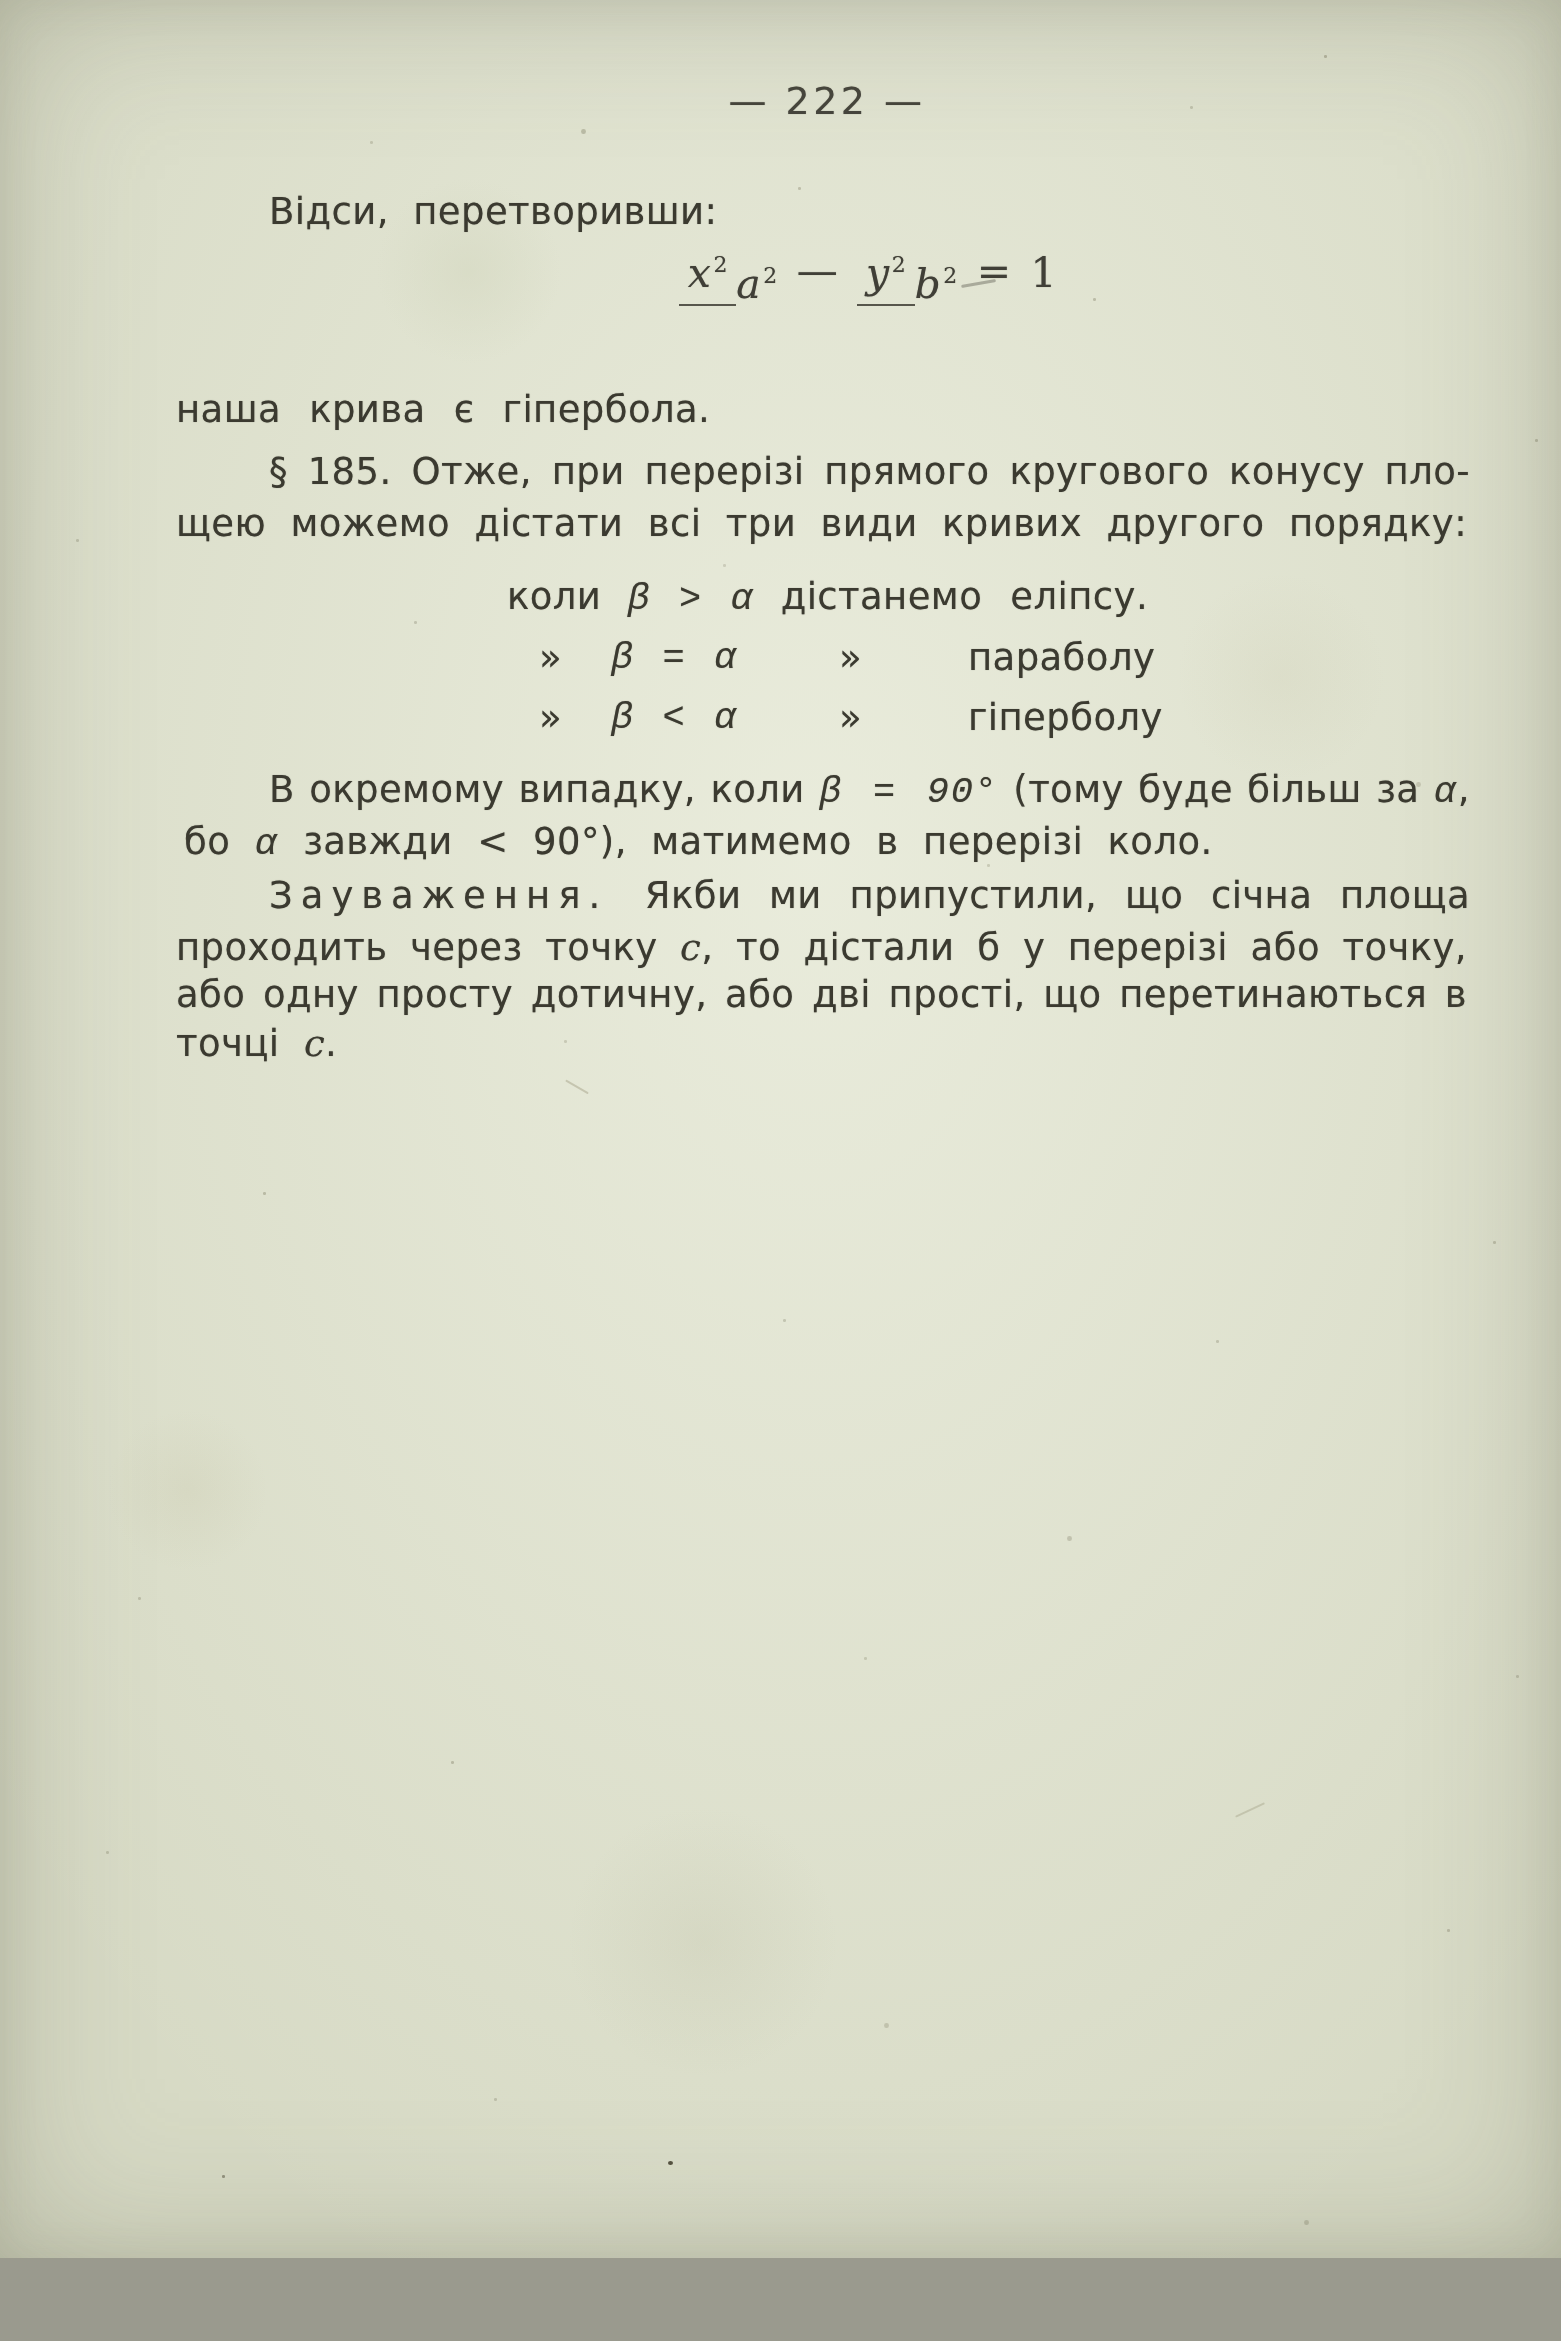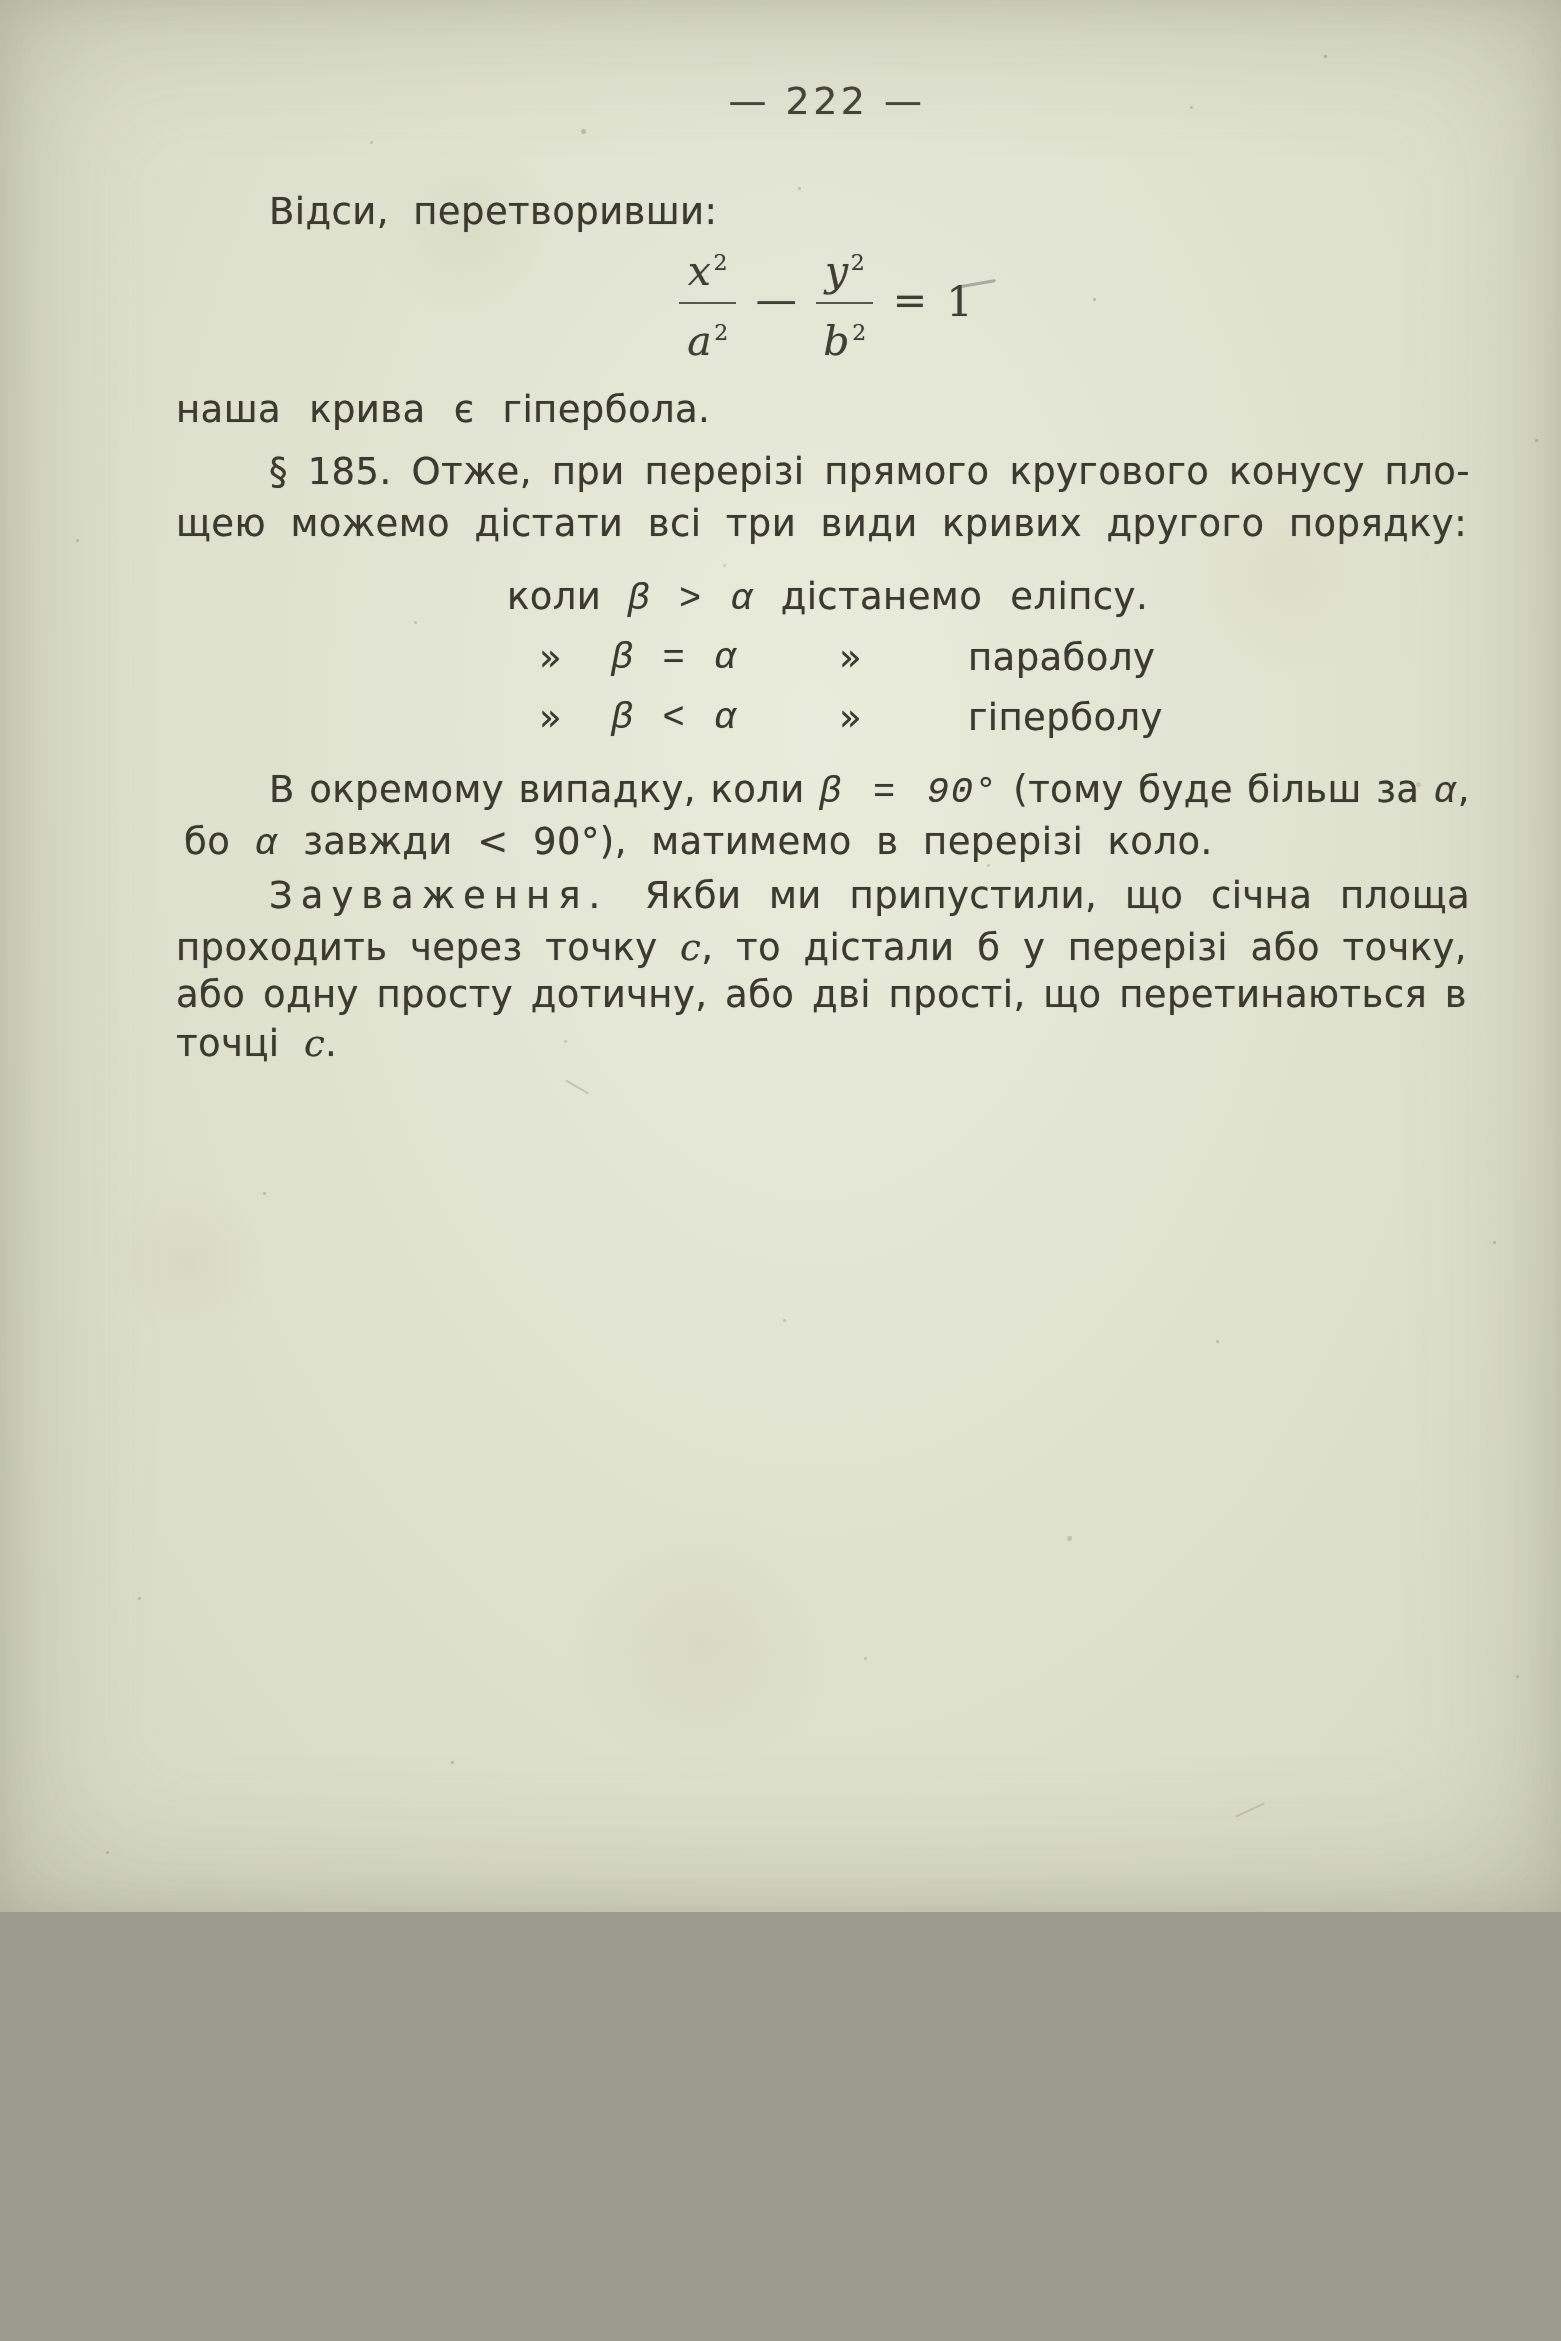--- a/index.html
+++ b/index.html
@@ -1,17 +1,17 @@
 <!DOCTYPE html>
 <html style="font-size:14px"><head>
 <meta charset="utf-8">
 <style>
   html, body { margin:0; padding:0; background:#9a9a8e; }
   .page {
-    position:relative; width:1562px; height:1912px; overflow:hidden;
+    position:relative; width:1562px; height:2258px; overflow:hidden;
     background-color:#d7dac5;
     background-image:
       radial-gradient(circle 115px at 12% 66%, rgba(168,160,120,0.10), rgba(168,160,120,0) 70%),
       radial-gradient(circle 150px at 82% 30%, rgba(168,160,120,0.08), rgba(168,160,120,0) 70%),
       radial-gradient(circle 194px at 45% 86%, rgba(150,148,115,0.10), rgba(150,148,115,0) 70%),
       radial-gradient(circle 132px at 30% 12%, rgba(210,214,190,0.5), rgba(210,214,190,0) 70%),
       radial-gradient(ellipse 1322px 2027px at 52% 38%, rgba(248,250,238,0.55), rgba(248,250,238,0) 78%);
     font-family:"DejaVu Sans", sans-serif;
     color:#3b3a30;
   }
@@ -34,21 +34,21 @@
     position:absolute; top:79px; left:0; width:100%; box-sizing:border-box; padding-left:92px;
     text-align:center; font-size:38px; letter-spacing:3.5px; color:#46453c;
     text-shadow:0 0 0.9px rgba(55,54,45,0.5);
   }
   .formula {
     position:absolute; left:679px; top:247px;
     display:flex; align-items:center; gap:19.4px;
     font-family:"DejaVu Serif", serif; font-size:41px; color:#403f37;
     text-shadow:0 0 0.9px rgba(55,54,45,0.5);
   }
-  .frac { display:inline-flex; flex-direction:column; align-items:center; }
+  .frac { display:inline-flex; flex-direction:row; align-items:center; }
   .frac .num { padding:0 8.8px 7px; border-bottom:2.6px solid rgba(62,61,52,0.85); }
   .frac .den { padding-top:13px; }
   .frac i { font-style:italic; }
   .frac sup { font-size:22px; line-height:1; margin-left:2.6px; font-style:normal; }
   .fop  { margin-top:-12.3px; }
   .fres { margin-top:-8.8px; }
   .case-abs { position:absolute; left:0; width:100%; height:49px; }
   .case-abs span { position:absolute; top:0; }
   .speck { position:absolute; left:0; top:0; width:2.6px; height:2.6px; border-radius:50%;
     background:rgba(100,95,70,0.0);

